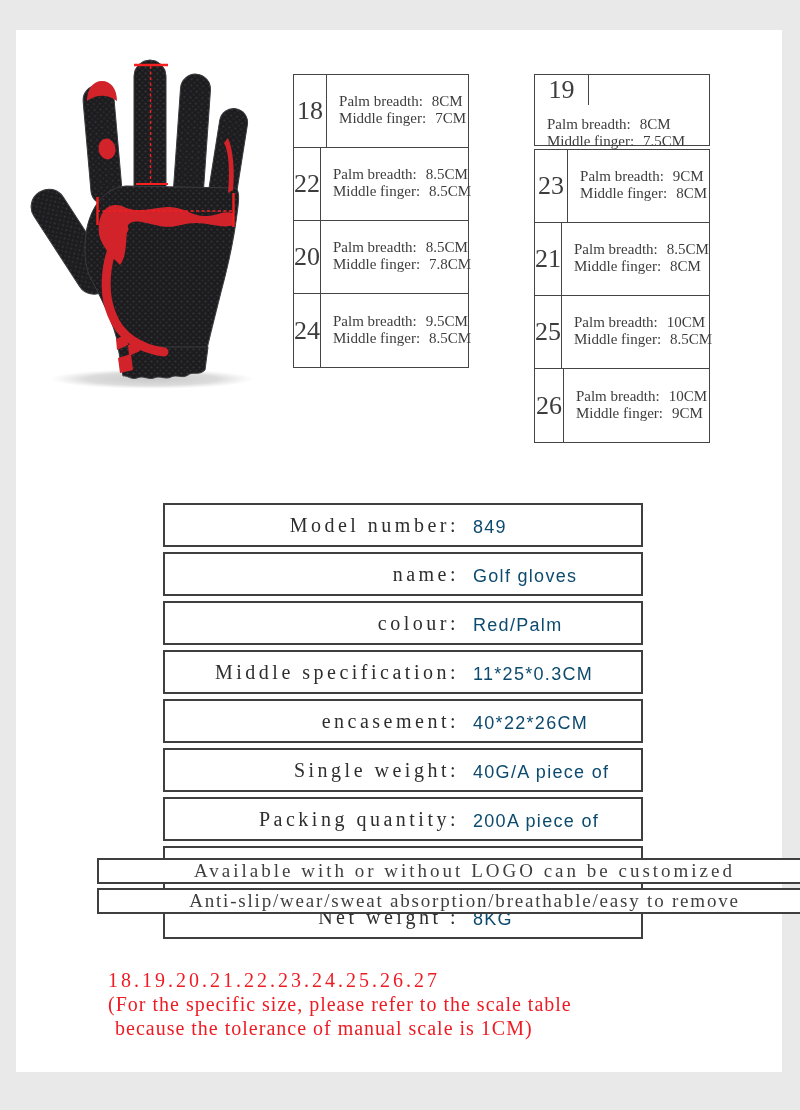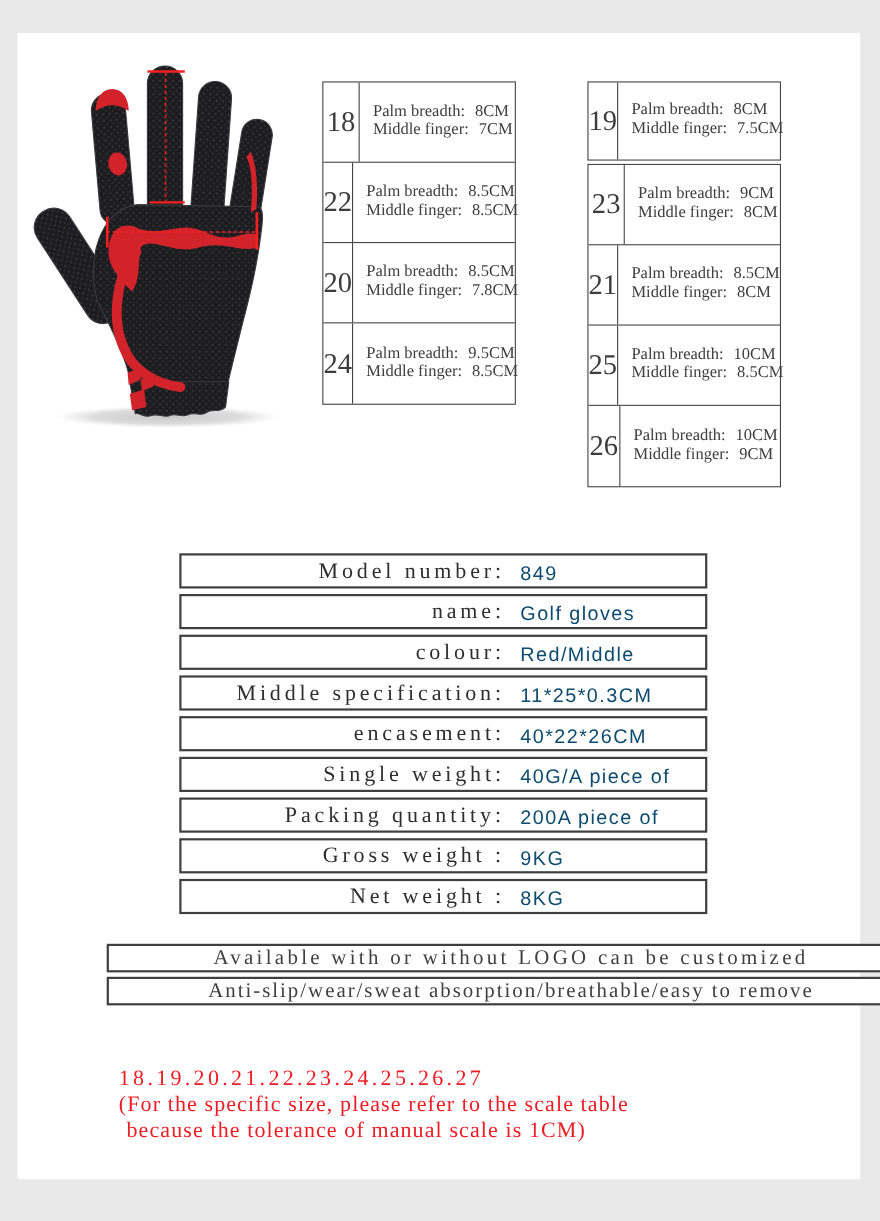--- a/index.html
+++ b/index.html
@@ -6,31 +6,31 @@
   body{
     width:800px;height:1110px;position:relative;overflow:hidden;
     background:#e9e9e9;
     font-family:"Liberation Serif","DejaVu Serif",serif;
     color:#3d3d3d;
   }
   .panel{position:absolute;left:16px;top:30px;width:766px;height:1042px;background:#ffffff;}
   
   .stable{position:absolute;width:176px;border:1.5px solid #454545;background:#fff;box-sizing:border-box;}
   .srow{display:flex;height:73px;border-bottom:1.5px solid #454545;box-sizing:border-box;}
-  .srow.short{height:70px;}
+  .srow.short{height:70px;flex-direction:column;}
   .srow:last-child{border-bottom:none;}
   .scell{width:54px;border-right:1.5px solid #454545;box-sizing:border-box;
          display:flex;align-items:center;justify-content:center;
          font-size:26px;color:#3d3d3d;}
   .dcell{flex:1;display:flex;flex-direction:column;justify-content:center;
          padding:11px 2px 13px 12px;box-sizing:border-box;font-size:15px;color:#3d3d3d;}
   .dline{display:flex;gap:9px;white-space:nowrap;}
   
   .spec{position:absolute;left:163px;top:503px;width:480px;display:flex;flex-direction:column;gap:5px;}
-  .prow{height:32px;border:2px solid #3f3f3f;box-sizing:border-box;background:#fff;
+  .prow{height:44px;border:2px solid #3f3f3f;box-sizing:border-box;background:#fff;
         display:flex;align-items:center;}
   .plabel{flex:0 0 294px;text-align:right;font-size:20px;letter-spacing:3.5px;
           color:#2e2e2e;white-space:nowrap;}
   .pvalue{margin-left:14px;font-family:"Liberation Sans",sans-serif;font-size:18px;
           letter-spacing:1.3px;color:#0c4a6e;position:relative;top:2px;white-space:nowrap;}
   
   .banner{position:absolute;left:97px;width:735px;height:26px;border:2px solid #3f3f3f;
           box-sizing:border-box;background:#fff;display:flex;align-items:center;justify-content:center;
           font-size:19px;color:#3f3f3f;white-space:nowrap;}
   #banner1{top:858px;letter-spacing:3px;}
@@ -230,21 +230,21 @@
   <div class="prow">
     <span class="plabel">Model number:</span>
     <span class="pvalue">849</span>
   </div>
   <div class="prow">
     <span class="plabel">name:</span>
     <span class="pvalue">Golf gloves</span>
   </div>
   <div class="prow">
     <span class="plabel">colour:</span>
-    <span class="pvalue">Red/Middle</span>
+    <span class="pvalue">Red/Palm</span>
   </div>
   <div class="prow">
     <span class="plabel">Middle specification:</span>
     <span class="pvalue">11*25*0.3CM</span>
   </div>
   <div class="prow">
     <span class="plabel">encasement:</span>
     <span class="pvalue">40*22*26CM</span>
   </div>
   <div class="prow">

